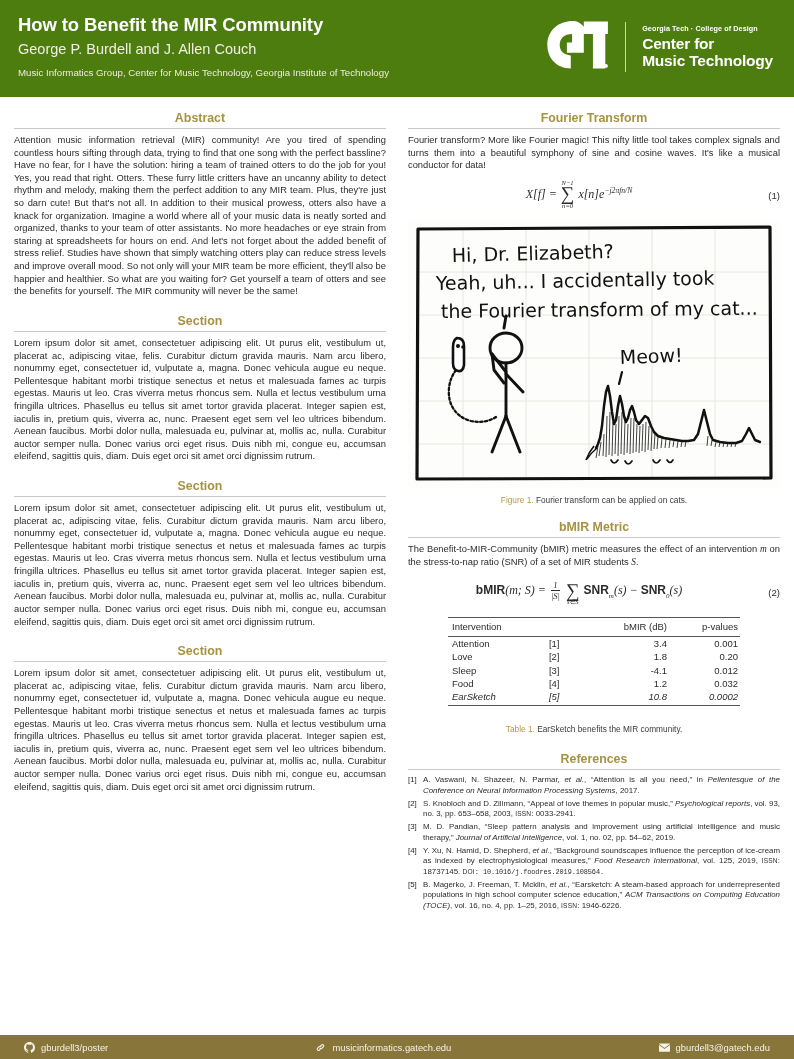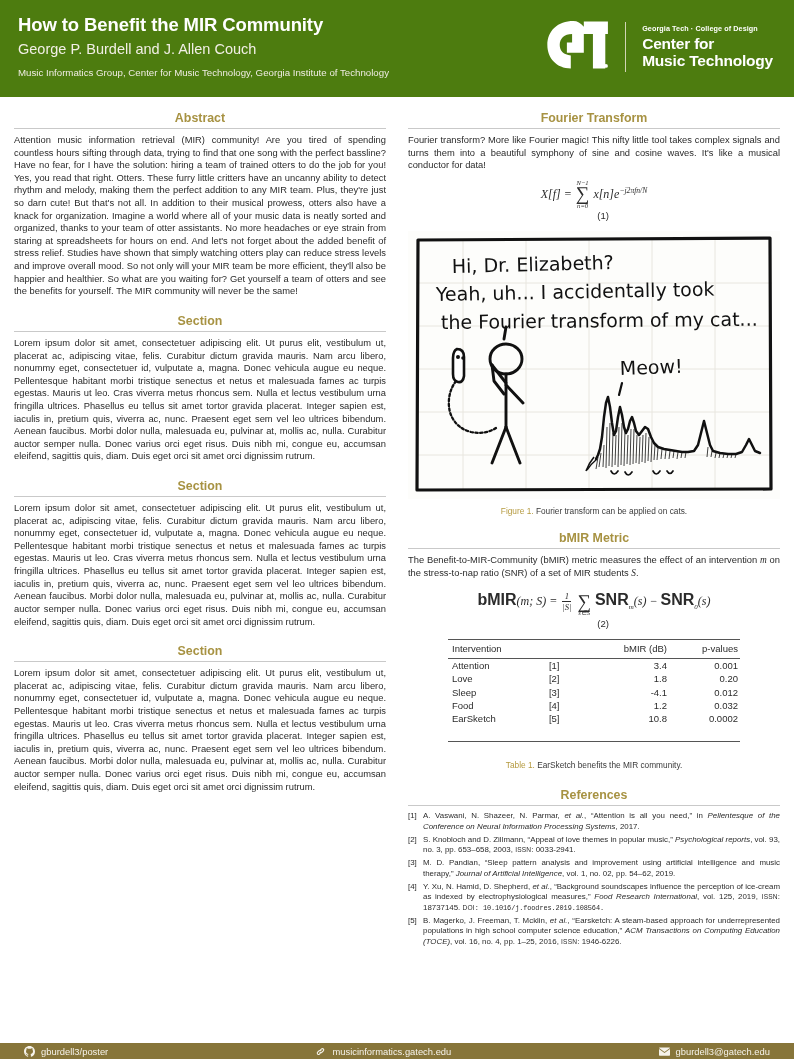--- a/index.html
+++ b/index.html
@@ -109,21 +109,20 @@
     color: #2b2b2b;
     hyphens: none;
   }
   .tight { margin-bottom: 9px; }
 
   
   .eq-row {
     display: flex;
     align-items: center;
     margin: 9px 0 10px 0;
-    flex-direction: column;
   }
   .eq-body {
     flex: 1;
     text-align: center;
     font-family: "Liberation Serif", serif;
     font-size: 12px;
   }
   .eq-num {
     width: 30px;
     text-align: right;
@@ -150,21 +149,21 @@
     vertical-align: middle;
     line-height: 1.05;
     margin: 0 2px;
     position: relative;
     top: -1px;
   }
   .frac .num { font-size: 8.6px; }
   .frac .den { font-size: 8.6px; border-top: 1px solid #2b2b2b; padding-top: 1px; }
   sup.ex { font-size: 7.6px; }
   sub.sb { font-size: 7px; }
-  .srm { font-family: "Liberation Sans", sans-serif; font-weight: bold; font-size: 16px; font-style: normal;}
+  .srm { font-family: "Liberation Sans", sans-serif; font-weight: bold; font-size: 12px; font-style: normal;}
 
   
   .figure-wrap { margin: 4px 0 0 0; }
   .comic {
     width: 100%;
     height: 268px;
     display: block;
     background: #fdfdfb;
   }
   .caption {
@@ -191,21 +190,21 @@
     color: #2b2b2b;
   }
   .data-table thead th.lead-col { text-align: left; padding-left: 4px; }
   .data-table tbody td {
     padding: 1.2px 2px;
     text-align: right;
     color: #2b2b2b;
   }
   .data-table tbody td.lead-col { text-align: left; padding-left: 4px; }
   .data-table tbody td.ref-col { text-align: left; padding-left: 2px; width: 34px; }
-  .data-table tbody tr:last-child td { padding-bottom: 17px; }
+  .data-table tbody tr:last-child td { padding-bottom: 3px; font-style: italic; }
   .data-table tbody { border-bottom: 1.1px solid #555; }
   .tbl-caption {
     text-align: center;
     font-size: 8.3px;
     color: #3a3a3a;
     margin: 10px 0 16px 0;
   }
   .tbl-caption .lead { color: #b59a3f; }
 
   
@@ -220,21 +219,21 @@
   .ref-key { width: 15px; flex: none; }
   .ref-body { flex: 1; text-align: justify; }
   .ref-body i { font-style: italic; }
   .smallcaps { font-size: 6.6px; letter-spacing: .2px; }
   .mono { font-family: "Liberation Mono", monospace; font-size: 6.9px; letter-spacing: -0.1px;}
 
   
   .footer {
     position: absolute;
     left: 0; right: 0; bottom: 0;
-    height: 16px;
+    height: 24px;
     background: #87753a;
     display: flex;
     align-items: center;
     color: #f6f3ea;
     font-size: 9.4px;
     padding: 0 24px;
     box-sizing: border-box;
   }
   .foot-item { display: flex; align-items: center; gap: 6px; }
   .foot-left { flex: 0 0 auto; }

